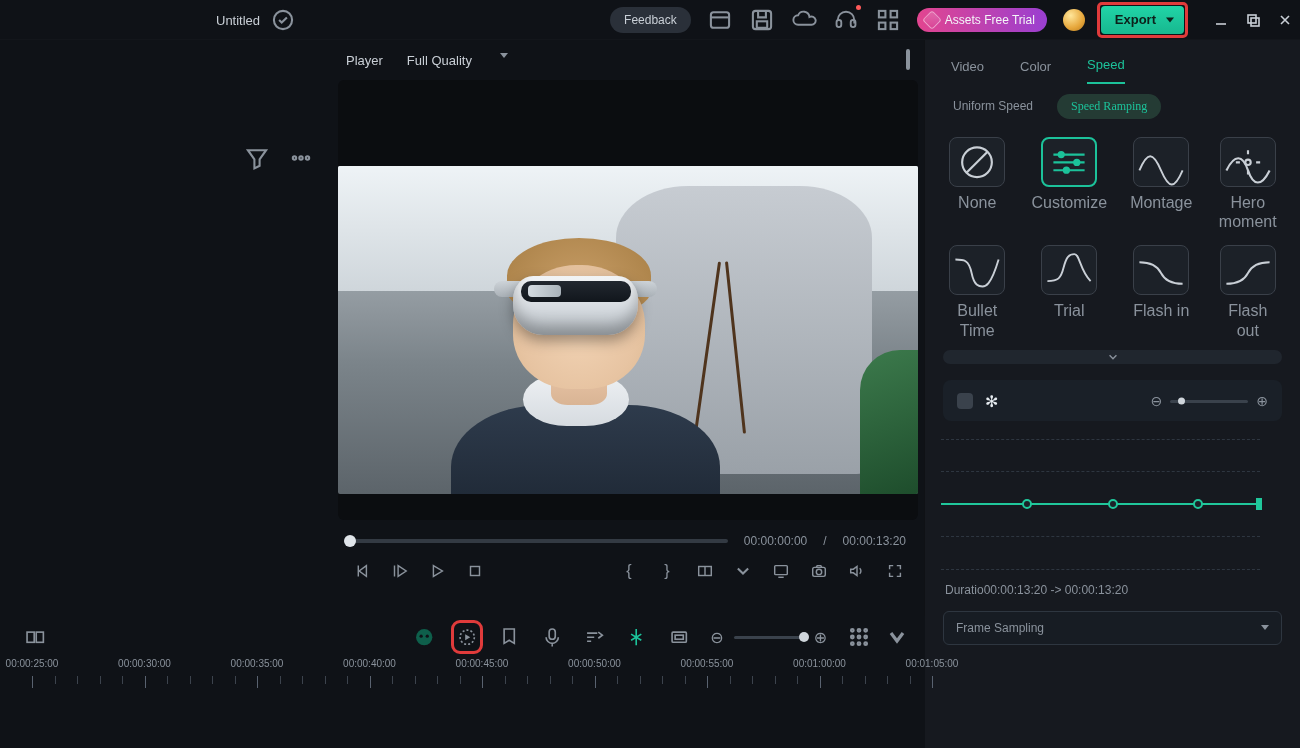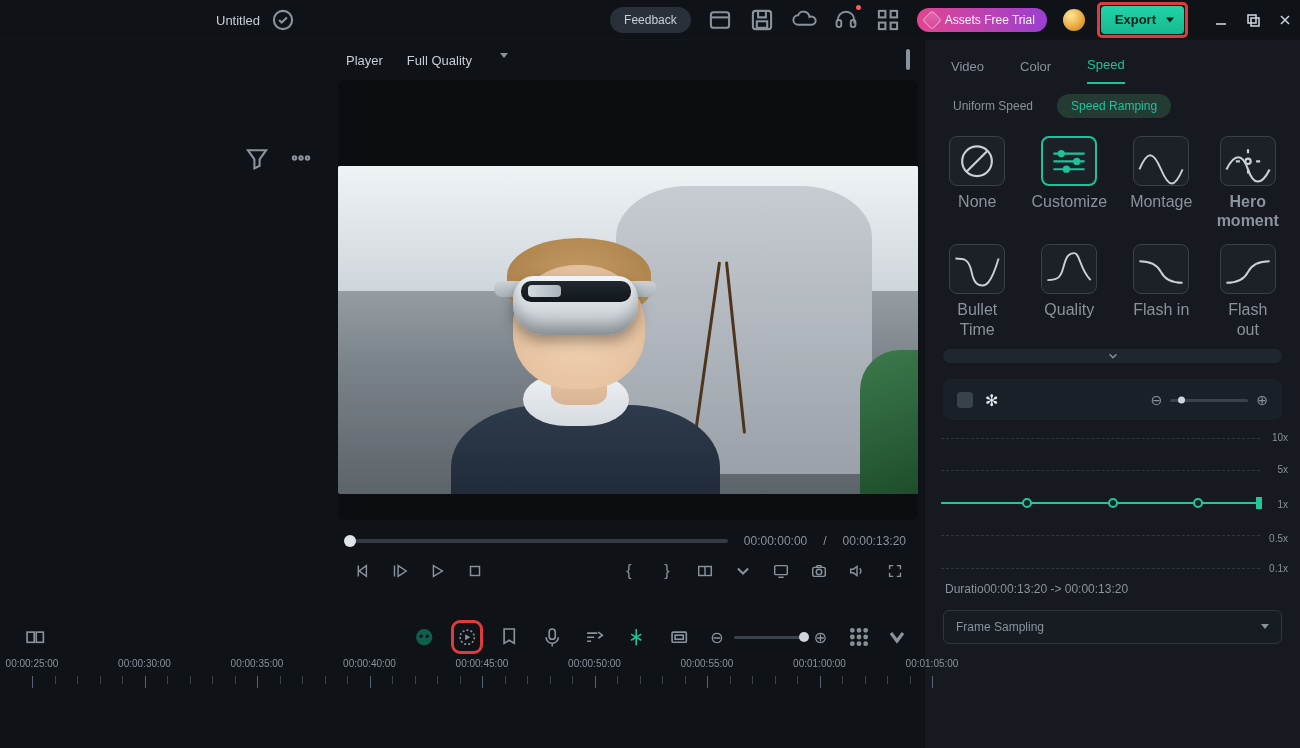--- a/index.html
+++ b/index.html
@@ -92,21 +92,21 @@
   .ruler .labels span{position:absolute;top:0;font-size:10px;color:var(--text-dim);transform:translateX(-50%);}
   .ruler .ticks{position:absolute;left:0;right:0;top:18px;height:14px;}
   .ruler .ticks i{position:absolute;top:0;width:1px;height:8px;background:#3c434d;}
   .ruler .ticks i.major{height:12px;background:#596270;}
   
   .right-tabs{height:44px;display:flex;align-items:flex-end;gap:36px;padding:0 26px;color:var(--text-dim);font-size:13px;}
   .right-tabs .tab{padding-bottom:10px;cursor:pointer;}
   .right-tabs .tab.active{color:var(--accent);border-bottom:2px solid var(--accent);}
   .sub-tabs{display:flex;gap:10px;padding:10px 14px 6px 14px;}
   .pill{padding:5px 14px;border-radius:14px;font-size:12px;color:var(--text-dim);}
-  .pill.active{background:#243b34;color:var(--accent);}
+  .pill.active{background:#243b34;color:var(--accent);font-family:Liberation Serif, serif;}
   .preset-grid{display:grid;grid-template-columns:repeat(4,1fr);gap:14px 22px;padding:12px 20px 4px 20px;}
   .preset{display:flex;flex-direction:column;align-items:center;gap:6px;}
   .preset .card{width:56px;height:50px;border:1px solid #3a4049;border-radius:8px;background:var(--bg-2);display:flex;align-items:center;justify-content:center;}
   .preset .card.sel{border:2px solid var(--accent);}
   .preset .lbl{font-size:16px;color:var(--text-dim);text-align:center;line-height:1.2;}
   .expand-strip{margin:6px 18px;height:14px;border-radius:8px;background:#20262e;display:flex;align-items:center;justify-content:center;color:var(--text-dim);}
   .speed-ctrl{margin:10px 18px 6px 18px;background:#1a2028;border-radius:8px;padding:12px 14px 10px 14px;}
   .sc-row{display:flex;align-items:center;gap:12px;color:var(--text-dim);}
   .sc-row .sq{width:16px;height:16px;border-radius:4px;background:#3a424c;}
   .sc-row .snow{font-size:16px;color:#e6ebf0;}
@@ -369,39 +369,39 @@
         <div class="lbl">Montage</div>
       </div>
       <div class="preset">
         <div class="card">
             <svg viewBox="0 0 40 36">
               <path d="M4 24c6-12 12-12 16 0s10 12 16 0"></path>
               <circle cx="20" cy="18" r="2"></circle>
               <path d="M20 12v-3M20 24v3M14 18h-3M29 18h-3"></path>
             </svg>
           </div>
-        <div class="lbl" style="white-space:pre-line;font-weight:bold;">Hero
+        <div class="lbl" style="white-space:pre-line;">Hero
 moment</div>
       </div>
       <div class="preset">
         <div class="card">
             <svg viewBox="0 0 40 36">
               <path d="M4 10c6 0 10 0 12 10s6 10 8 10 6 0 12-20" stroke-width="1.4"></path>
             </svg>
           </div>
         <div class="lbl" style="white-space:pre-line;">Bullet
 Time</div>
       </div>
       <div class="preset">
         <div class="card">
             <svg viewBox="0 0 40 36">
               <path d="M4 26c8 0 10-2 12-10s4-10 8-10 4 12 12 20" stroke-width="1.4"></path>
             </svg>
           </div>
-        <div class="lbl">Quality</div>
+        <div class="lbl">Trial</div>
       </div>
       <div class="preset">
         <div class="card">
             <svg viewBox="0 0 40 36">
               <path d="M4 12c10 0 14 4 16 8s6 8 16 8" stroke-width="1.4"></path>
             </svg>
           </div>
         <div class="lbl">Flash in</div>
       </div>
       <div class="preset">
@@ -437,27 +437,20 @@
       <div class="grid">
         <div class="row" style="top:0%"></div>
         <div class="row" style="top:25%"></div>
         <div class="row" style="top:75%"></div>
         <div class="row" style="top:100%"></div>
       </div>
       <div class="line"></div>
       <div class="kp" style="left:25%"></div>
       <div class="kp" style="left:50%"></div>
       <div class="kp" style="left:75%"></div>
-      <div class="scale">
-        <span style="top:-2px">10x</span>
-        <span style="top:22%">5x</span>
-        <span style="top:47%">1x</span>
-        <span style="top:72%">0.5x</span>
-        <span style="bottom:-2px">0.1x</span>
-      </div>
     </div>
 
     <div class="duration">Duratio00:00:13:20 -&gt; 00:00:13:20</div>
 
     <div class="combo">
       <span>Frame Sampling</span>
       <span class="chev"></span>
     </div>
   </div>
 </div>

